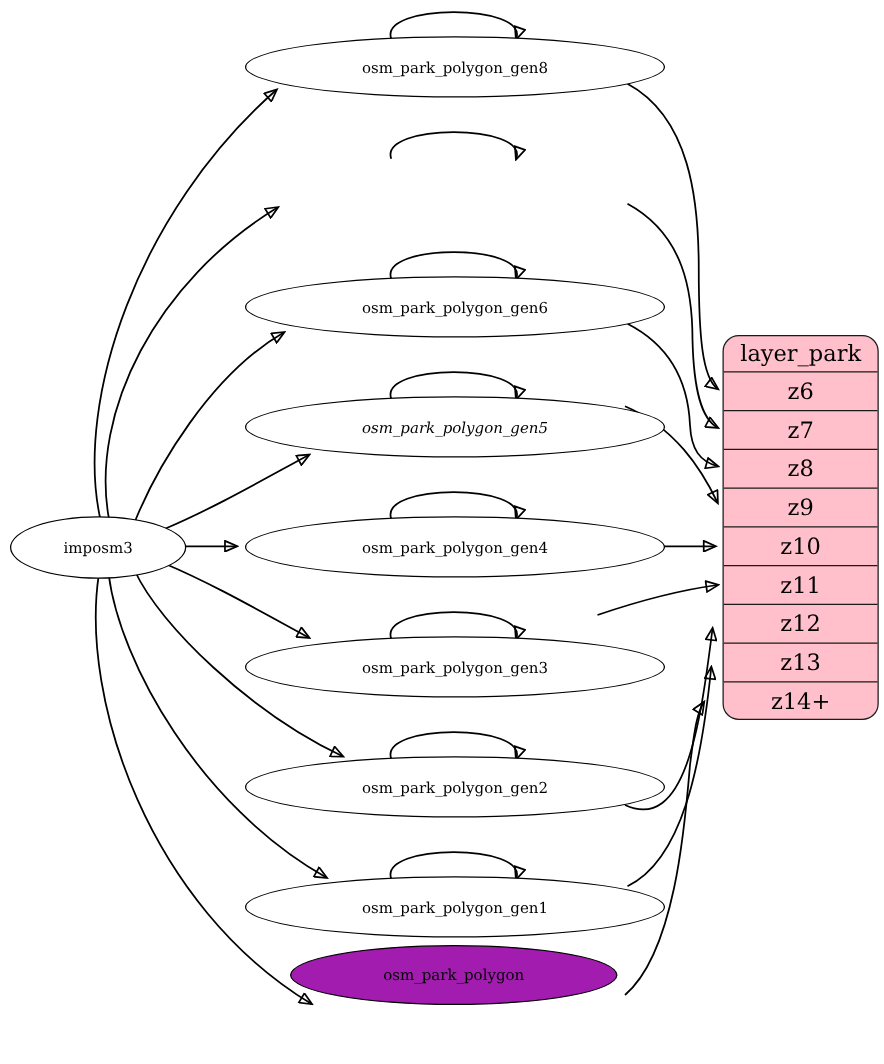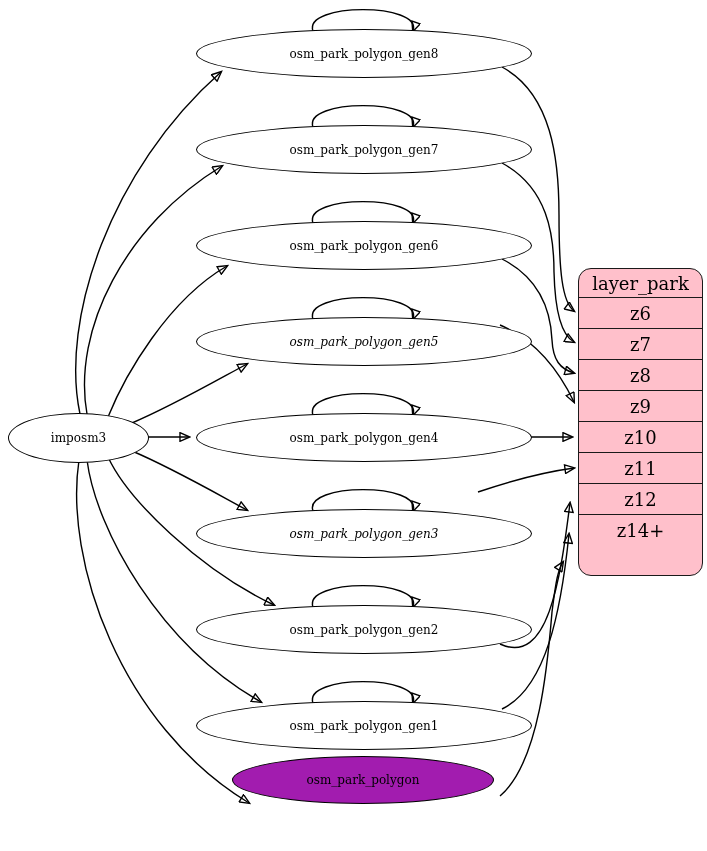--- a/index.html
+++ b/index.html
@@ -86,33 +86,30 @@
     <path d="M 500 796 C 540 762, 548 660, 552 612 C 556 580, 558 570, 563 562" marker-end="url(#arrow)"></path>
   </svg>
 
   <div class="enode" style="left: 8px; top: 413px; width: 139px; height: 48px; background: rgb(255, 255, 255);">
     <span>imposm3</span>
   </div>
 
   <div class="enode" style="left: 196px; top: 29px; width: 334px; height: 47px; background: rgb(255, 255, 255);">
     <span>osm_park_polygon_gen8</span>
   </div>
-  <div class="enode" style="left: 196px; top: 125px; width: 334px; height: 47px; background: rgb(255, 255, 255);">
-    <span>osm_park_polygon_gen7</span>
-  </div>
   <div class="enode" style="left: 196px; top: 221px; width: 334px; height: 47px; background: rgb(255, 255, 255);">
     <span>osm_park_polygon_gen6</span>
   </div>
   <div class="enode" style="left: 196px; top: 317px; width: 334px; height: 47px; background: rgb(255, 255, 255); font-style: italic;">
     <span>osm_park_polygon_gen5</span>
   </div>
   <div class="enode" style="left: 196px; top: 413px; width: 334px; height: 47px; background: rgb(255, 255, 255);">
     <span>osm_park_polygon_gen4</span>
   </div>
-  <div class="enode" style="left: 196px; top: 509px; width: 334px; height: 47px; background: rgb(255, 255, 255); font-style: italic;">
+  <div class="enode" style="left: 196px; top: 509px; width: 334px; height: 47px; background: rgb(255, 255, 255);">
     <span>osm_park_polygon_gen3</span>
   </div>
   <div class="enode" style="left: 196px; top: 605px; width: 334px; height: 47px; background: rgb(255, 255, 255);">
     <span>osm_park_polygon_gen2</span>
   </div>
   <div class="enode" style="left: 196px; top: 701px; width: 334px; height: 47px; background: rgb(255, 255, 255);">
     <span>osm_park_polygon_gen1</span>
   </div>
   <div class="enode" style="left: 232px; top: 756px; width: 260px; height: 46px; background: #a21caf; align-items: center;">
     <span>osm_park_polygon</span>
@@ -120,16 +117,17 @@
 
   <div class="rtable" style="background: rgb(255, 192, 203);">
     <div class="thead">layer_park</div>
     <div class="trow">z6</div>
     <div class="trow">z7</div>
     <div class="trow">z8</div>
     <div class="trow">z9</div>
     <div class="trow">z10</div>
     <div class="trow">z11</div>
     <div class="trow">z12</div>
+    <div class="trow">z13</div>
     <div class="trow">z14+</div>
   </div>
 
 </div>
 
 </body></html>

